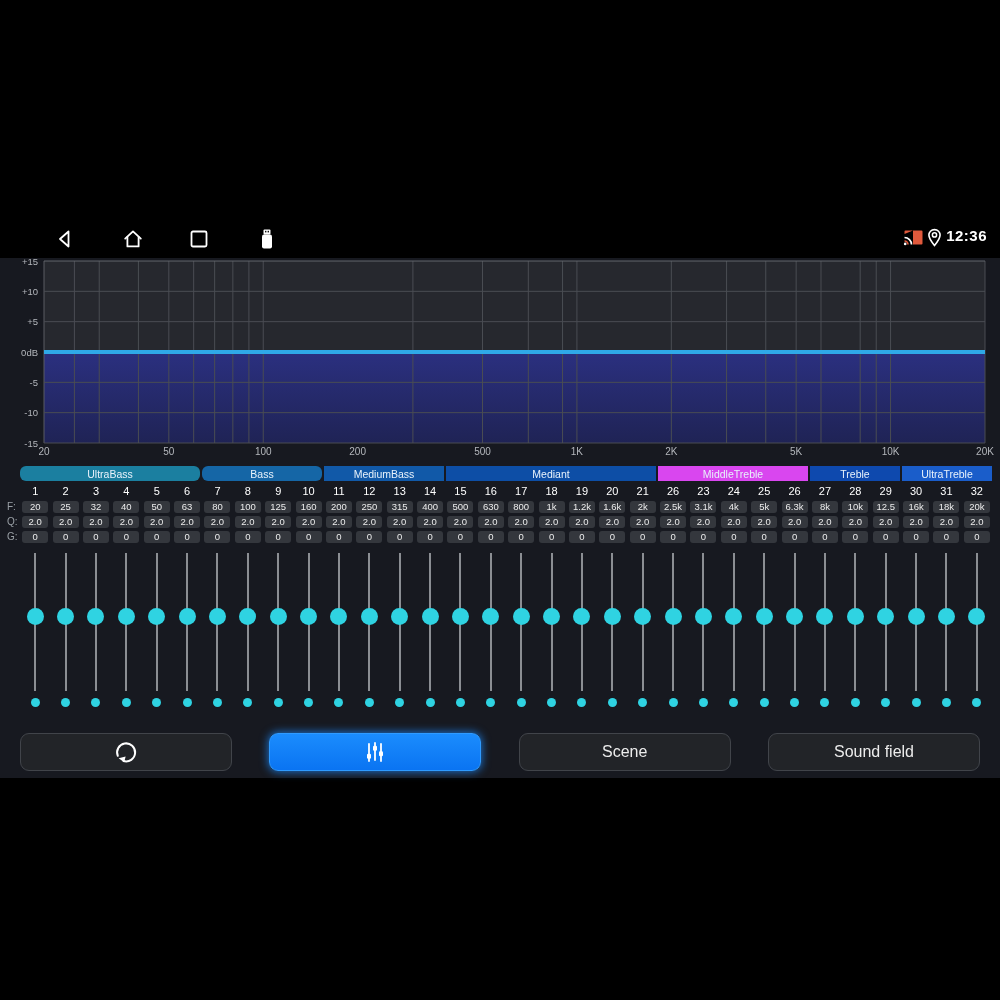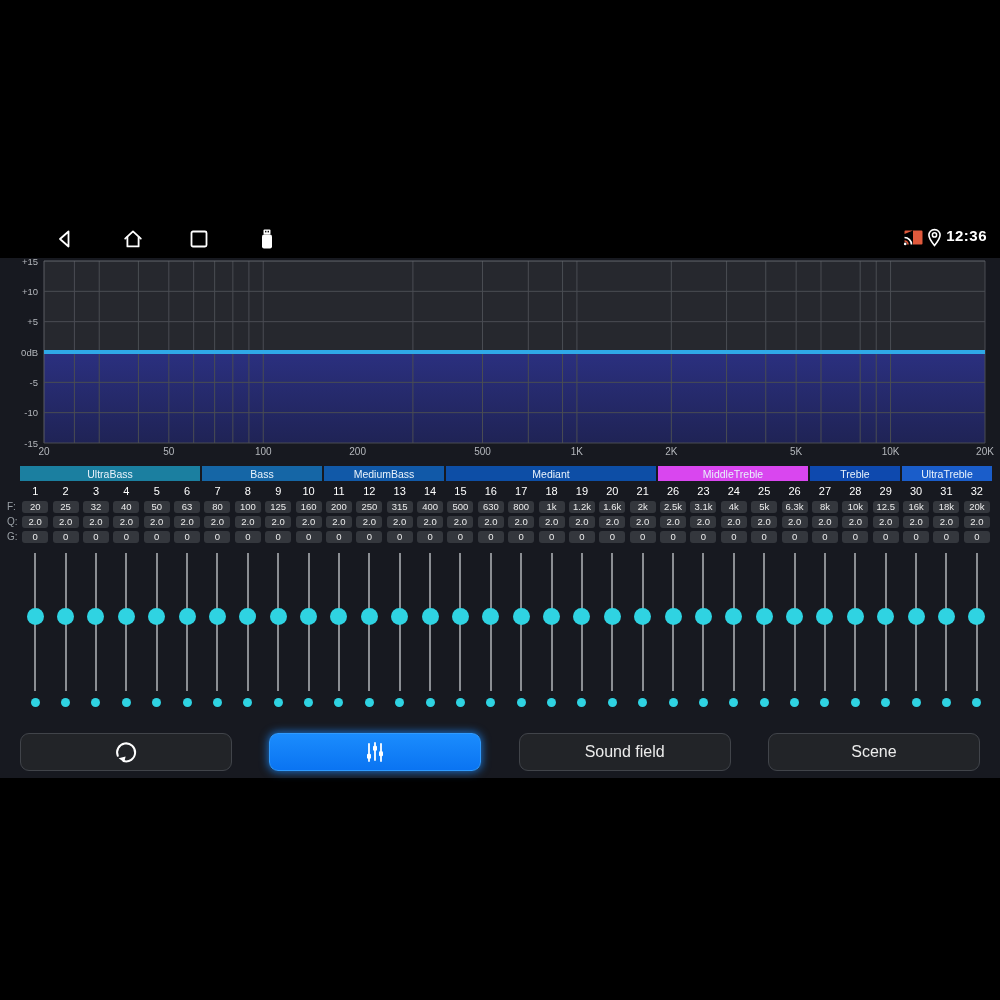--- a/index.html
+++ b/index.html
@@ -150,22 +150,22 @@
             <text x="576.9102580267312" y="197" text-anchor="middle" fill="#b4b7bc" font-size="10" font-family="Liberation Sans, sans-serif">1K</text>
             <text x="671.3333333333334" y="197" text-anchor="middle" fill="#b4b7bc" font-size="10" font-family="Liberation Sans, sans-serif">2K</text>
             <text x="796.1538493867957" y="197" text-anchor="middle" fill="#b4b7bc" font-size="10" font-family="Liberation Sans, sans-serif">5K</text>
             <text x="890.5769246933978" y="197" text-anchor="middle" fill="#b4b7bc" font-size="10" font-family="Liberation Sans, sans-serif">10K</text>
             <text x="985" y="197" text-anchor="middle" fill="#b4b7bc" font-size="10" font-family="Liberation Sans, sans-serif">20K</text>
           </g>
         </svg>
     </div>
 
     <div class="band-header" id="band-header">
-        <div class="band" style="flex: 6 1 0%; background: rgb(27, 127, 160);">UltraBass</div>
-        <div class="band" style="flex: 4 1 0%; background: rgb(21, 102, 166);">Bass</div>
+        <div class="band" style="flex: 6 1 0%; background: rgb(27, 127, 160); border-radius: 6px;">UltraBass</div>
+        <div class="band" style="flex: 4 1 0%; background: rgb(21, 102, 166); border-radius: 6px;">Bass</div>
         <div class="band" style="flex: 4 1 0%; background: rgb(17, 89, 168);">MediumBass</div>
         <div class="band" style="flex: 7 1 0%; background: rgb(13, 78, 166); text-align: right;">Mediant</div>
         <div class="band" style="flex: 5 1 0%; background: #d946ef; text-align: right;">MiddleTreble</div>
         <div class="band" style="flex: 3 1 0%; background: rgb(14, 73, 174);">Treble</div>
         <div class="band" style="flex: 3 1 0%; background: rgb(26, 93, 202);">UltraTreble</div>
       </div>
 
     <div class="channels" id="channels">
         <div class="ch-col">
           <div class="num">1</div>
@@ -540,21 +540,21 @@
         <svg width="24" height="24" viewBox="0 0 24 24">
           <line x1="6" y1="4" x2="6" y2="21" stroke="#fff" stroke-width="1.8" stroke-linecap="round"></line>
           <line x1="12" y1="3" x2="12" y2="20" stroke="#fff" stroke-width="1.8" stroke-linecap="round"></line>
           <line x1="18" y1="4" x2="18" y2="21" stroke="#fff" stroke-width="1.8" stroke-linecap="round"></line>
           <rect x="4" y="13.8" width="4" height="5" rx="1.2" fill="#fff"></rect>
           <rect x="10" y="5.8" width="4" height="5" rx="1.2" fill="#fff"></rect>
           <rect x="16" y="11.2" width="4" height="5" rx="1.2" fill="#fff"></rect>
         </svg>
       </div>
       <div class="btn dark">
+        <span>Scene</span>
+      </div>
+      <div class="btn dark">
         <span>Sound field</span>
-      </div>
-      <div class="btn dark">
-        <span>Scene</span>
       </div>
     </div>
 
   </div>
 </div>
 
 </body></html>

